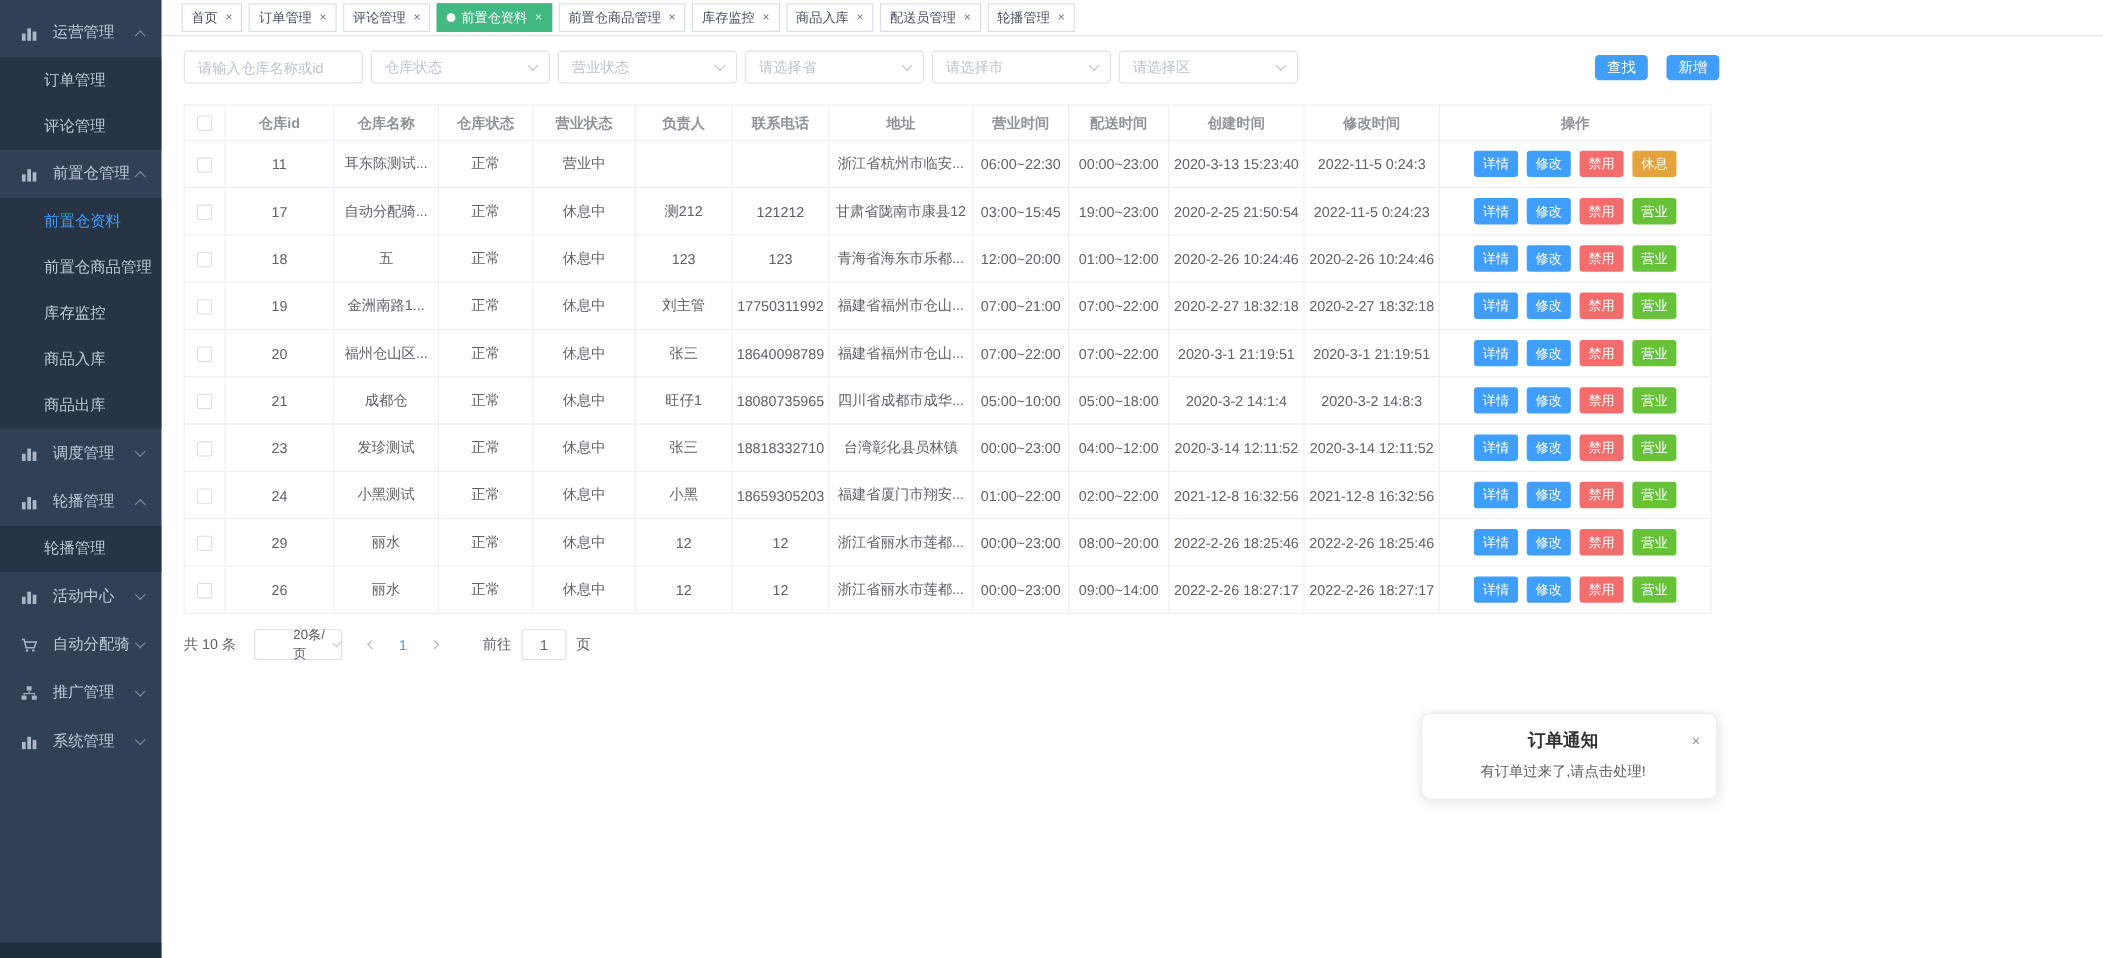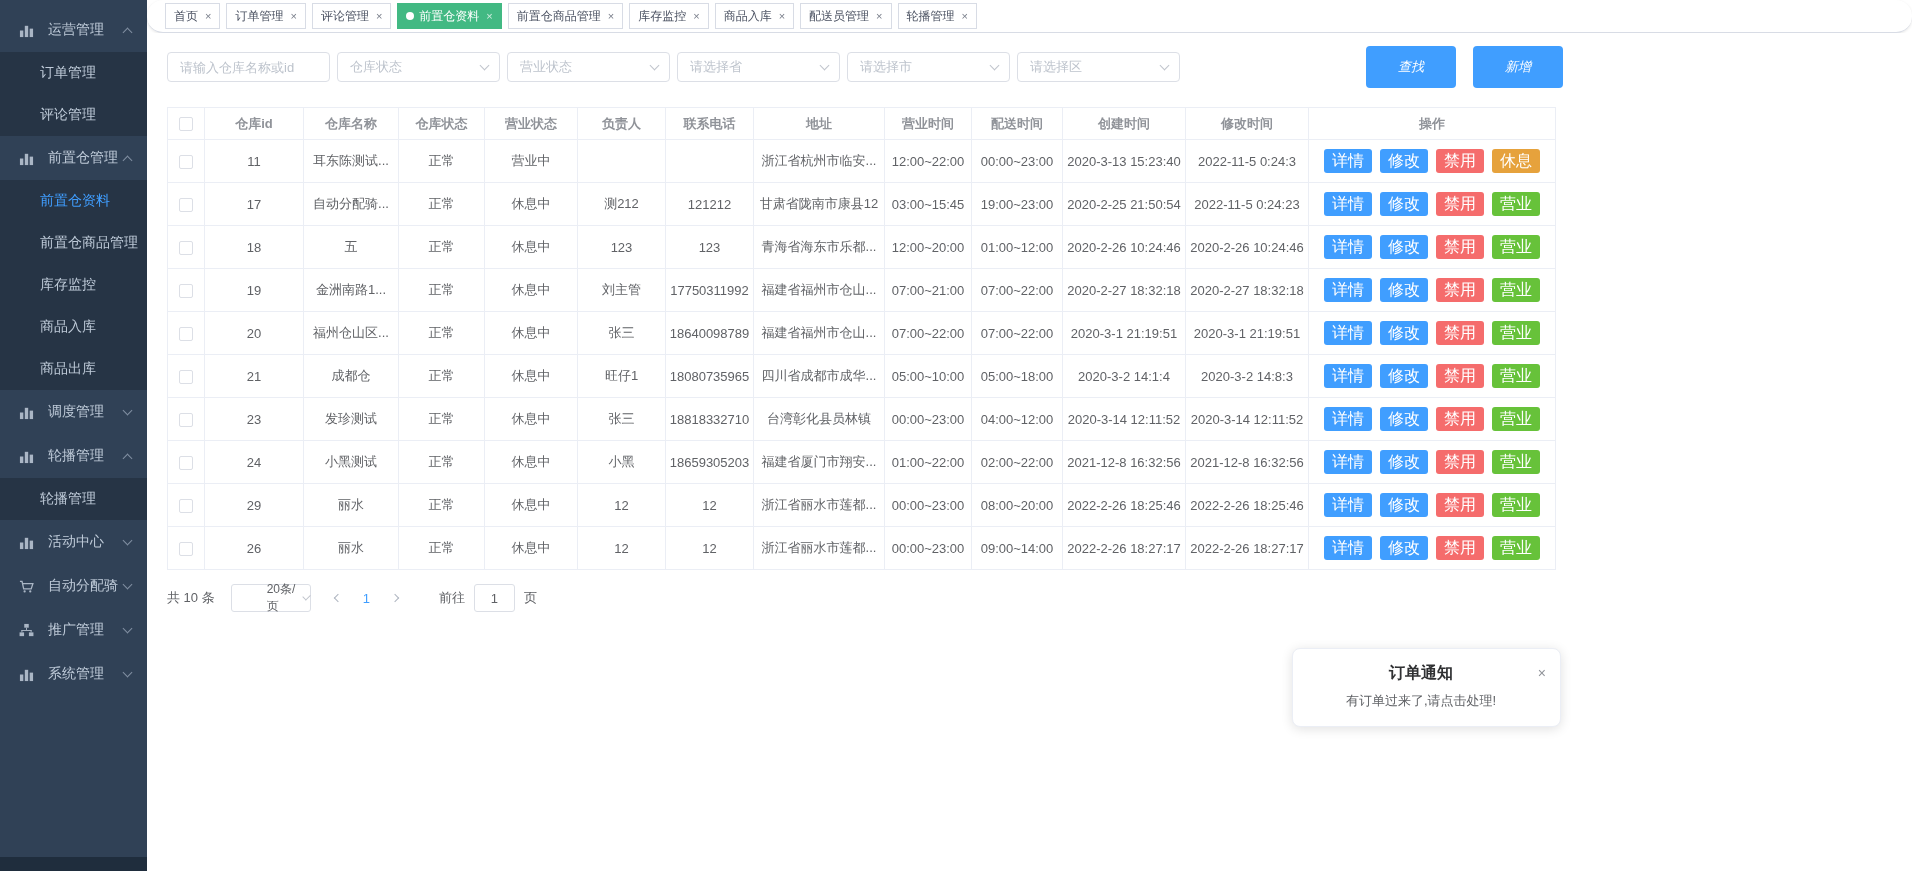--- a/index.html
+++ b/index.html
@@ -12,45 +12,45 @@
   .menu-group .g-icon { width: 16px; height: 16px; margin-right: 13px; color: #aab6c5; display: inline-flex; align-items: center; }
   .menu-sub { background: #263445; }
   .menu-sub-item { height: 42px; display: flex; align-items: center; padding-left: 40px; color: #bfcbd9; font-size: 14px; cursor: pointer; }
   .menu-sub-item.active { color: #409eff; }
   .chev { position: absolute; right: 16px; width: 7px; height: 7px; border-right: 1.5px solid #808fa2; border-bottom: 1.5px solid #808fa2; }
   .chev.up { transform: rotate(-135deg); top: 21px; }
   .chev.down { transform: rotate(45deg); top: 17px; }
   .sidebar-footer { position: absolute; bottom: 0; left: 0; width: 100%; height: 14px; background: #1f2d3d; }
 
   
-  .tags-bar { position: absolute; left: 147px; top: 0; right: 0; height: 33px; background: #fff; border-bottom: 1px solid #d8dce5; box-shadow: 0 1px 3px rgba(0,0,0,.10); display: flex; align-items: center; padding-left: 18px; border-radius: 16px; }
+  .tags-bar { position: absolute; left: 147px; top: 0; right: 0; height: 33px; background: #fff; border-bottom: 1px solid #d8dce5; box-shadow: 0 1px 3px rgba(0,0,0,.10); display: flex; align-items: center; padding-left: 18px; }
   .tag { display: inline-flex; align-items: center; height: 26px; padding: 0 8px; border: 1px solid #d8dce5; background: #fff; color: #495060; font-size: 12px; margin-right: 6px; cursor: pointer; white-space: nowrap; }
   .tag .dot { display: none; width: 8px; height: 8px; border-radius: 50%; background: #fff; margin-right: 5px; }
   .tag.active { background: #42b983; border-color: #42b983; color: #fff; }
   .tag.active .dot { display: inline-block; }
   .tag .tag-close { margin-left: 7px; font-size: 11px; color: inherit; opacity: .75; }
 
   
   .content { position: absolute; left: 147px; top: 33px; right: 0; bottom: 0; background: #fff; padding: 13px 0 0 20px; }
   .filter-row { display: flex; align-items: center; width: 1396px; }
   .f-input { width: 163px; height: 30px; border: 1px solid #dcdfe6; border-radius: 4px; padding: 0 12px; font-size: 13px; color: #606266; margin-right: 7px; outline: none; font-family: inherit; }
   .f-input::placeholder { color: #bdc3cc; }
   .f-select { width: 163px; height: 30px; border: 1px solid #dcdfe6; border-radius: 4px; margin-right: 7px; display: flex; align-items: center; justify-content: space-between; padding: 0 11px 0 12px; color: #bdc3cc; font-size: 13px; cursor: pointer; background: #fff; }
   .sel-chev { width: 7px; height: 7px; border-right: 1.3px solid #c0c4cc; border-bottom: 1.3px solid #c0c4cc; transform: rotate(45deg); margin-top: -4px; }
-  .btn { height: 42px; padding: 0 32px; border: none; border-radius: 4px; background: #409eff; color: #fff; font-size: 13px; cursor: pointer; font-family: inherit; font-style: italic; }
+  .btn { height: 23px; padding: 0 11px; border: none; border-radius: 4px; background: #409eff; color: #fff; font-size: 13px; cursor: pointer; font-family: inherit; }
   .btn-search { margin-left: auto; }
   .btn-add { margin-left: 17px; margin-right: 0; }
 
   
   .wh-table { width: 1388px; border-collapse: collapse; margin-top: 19px; table-layout: fixed; }
   .wh-table th, .wh-table td { border: 1px solid #ebeef5; text-align: center; overflow: hidden; white-space: nowrap; }
   .wh-table th { height: 32px; color: #909399; font-size: 13px; font-weight: bold; }
   .wh-table td { height: 43px; color: #606266; font-size: 13px; }
   .cb { display: inline-block; width: 14px; height: 14px; border: 1px solid #dcdfe6; border-radius: 2px; background: #fff; vertical-align: middle; cursor: pointer; }
-  .abtn { height: 24px; padding: 0 8px; border: none; border-radius: 3px; color: #fff; font-size: 16px; margin: 0 4px; cursor: pointer; font-family: inherit; }
+  .abtn { height: 24px; padding: 0 8px; border: none; border-radius: 3px; color: #fff; font-size: 12px; margin: 0 4px; cursor: pointer; font-family: inherit; }
   .abtn.primary { background: #409eff; }
   .abtn.danger  { background: #f56c6c; }
   .abtn.warning { background: #e6a23c; }
   .abtn.success { background: #67c23a; }
 
   
   .pager { display: flex; align-items: center; margin-top: 14px; font-size: 13px; color: #606266; width: 1388px; }
   .p-total { font-size: 13px; color: #606266; }
   .p-size { width: 80px; height: 28px; border: 1px solid #dcdfe6; border-radius: 3px; display: flex; align-items: center; justify-content: flex-end; gap: 8px; margin-left: 16px; font-size: 12px; color: #606266; cursor: pointer; background: #fff; padding-left: 35px; }
   .p-chev { width: 8px; height: 14px; position: relative; margin: 0 13px; cursor: pointer; }
@@ -291,21 +291,21 @@
       <tbody id="table-body">
           <tr>
             <td><span class="cb"></span></td>
             <td>11</td>
             <td>耳东陈测试...</td>
             <td>正常</td>
             <td>营业中</td>
             <td></td>
             <td></td>
             <td>浙江省杭州市临安...</td>
-            <td>12:00~22:00</td>
+            <td>06:00~22:30</td>
             <td>00:00~23:00</td>
             <td>2020-3-13 15:23:40</td>
             <td>2022-11-5 0:24:3</td>
             <td><button class="abtn primary">详情</button><button class="abtn primary">修改</button><button class="abtn danger">禁用</button><button class="abtn warning">休息</button></td>
           </tr>
           <tr>
             <td><span class="cb"></span></td>
             <td>17</td>
             <td>自动分配骑...</td>
             <td>正常</td>

